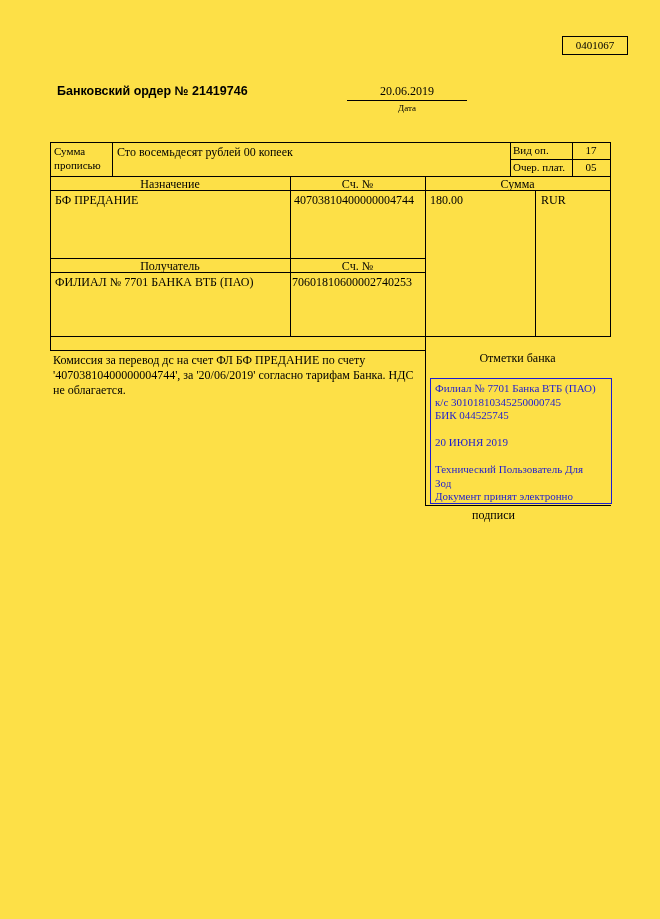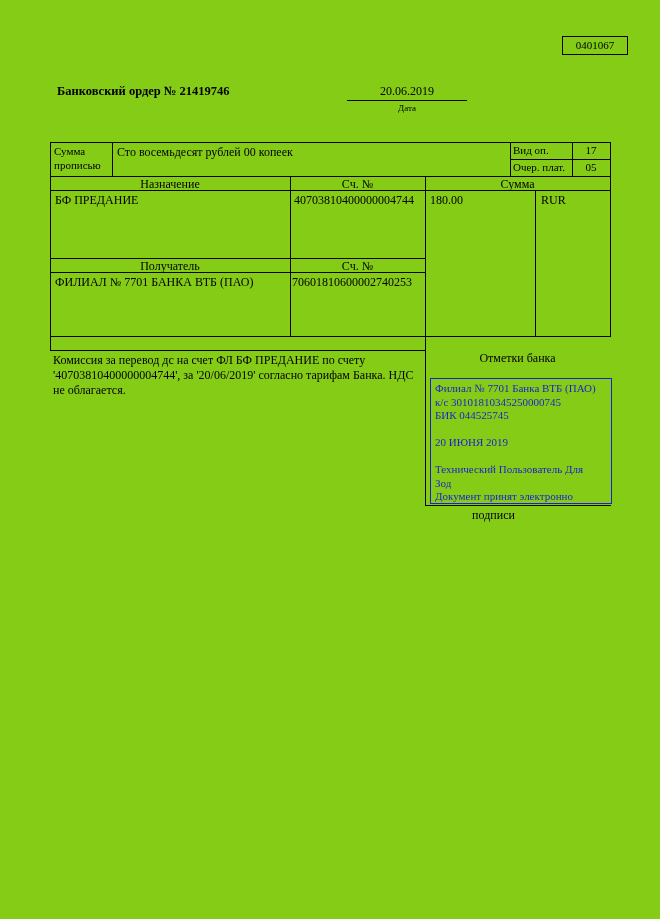--- a/index.html
+++ b/index.html
@@ -1,33 +1,33 @@
 <!DOCTYPE html>
 <html><head>
 <meta charset="utf-8">
 <style>
   html, body { margin: 0; padding: 0; background: #ffffff; }
   .page {
     position: relative;
     width: 660px;
     height: 919px;
-    background: #84cc16;
+    background: #fde047;
     font-family: "Liberation Serif", serif;
     font-size: 12px;
     color: #000000;
     overflow: hidden;
   }
   .hline { position: absolute; height: 1px; background: #000; }
   .vline { position: absolute; width: 1px; background: #000; }
   .abs { position: absolute; }
   .center { text-align: center; }
   .small { font-size: 11px; }
   .tiny { font-size: 9px; }
   .title {
-    font-family: Liberation Serif, serif;
+    font-family: Liberation Sans, sans-serif;
     font-weight: bold;
     font-size: 12.5px;
   }
   .form-code-box {
     position: absolute;
     left: 562px; top: 36px;
     width: 64px; height: 17px;
     border: 1px solid #000;
     line-height: 17px;
     text-align: center;

